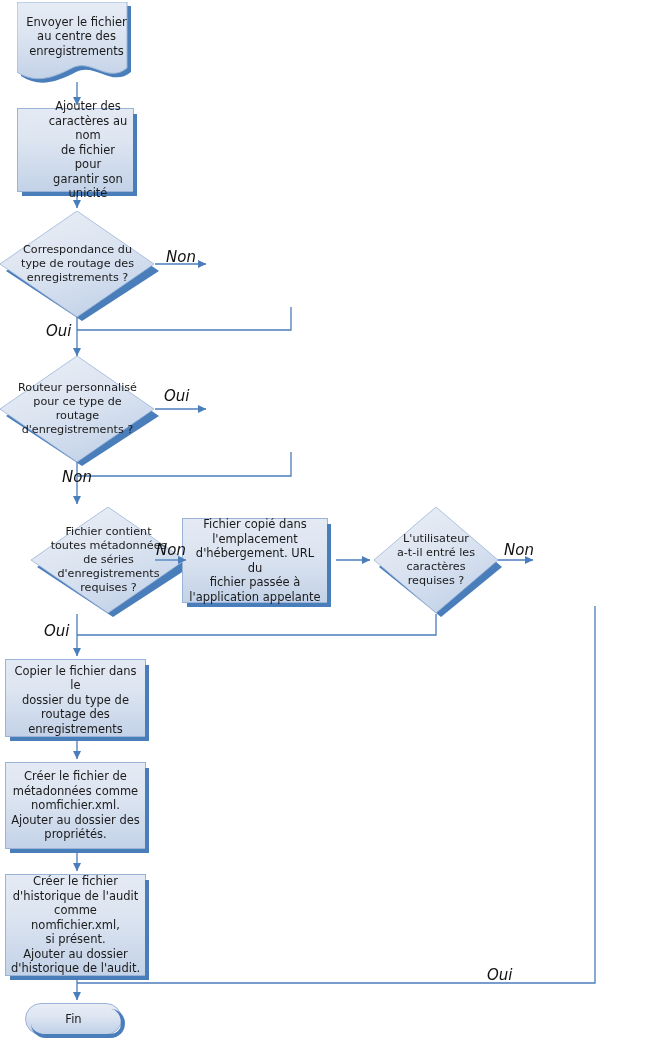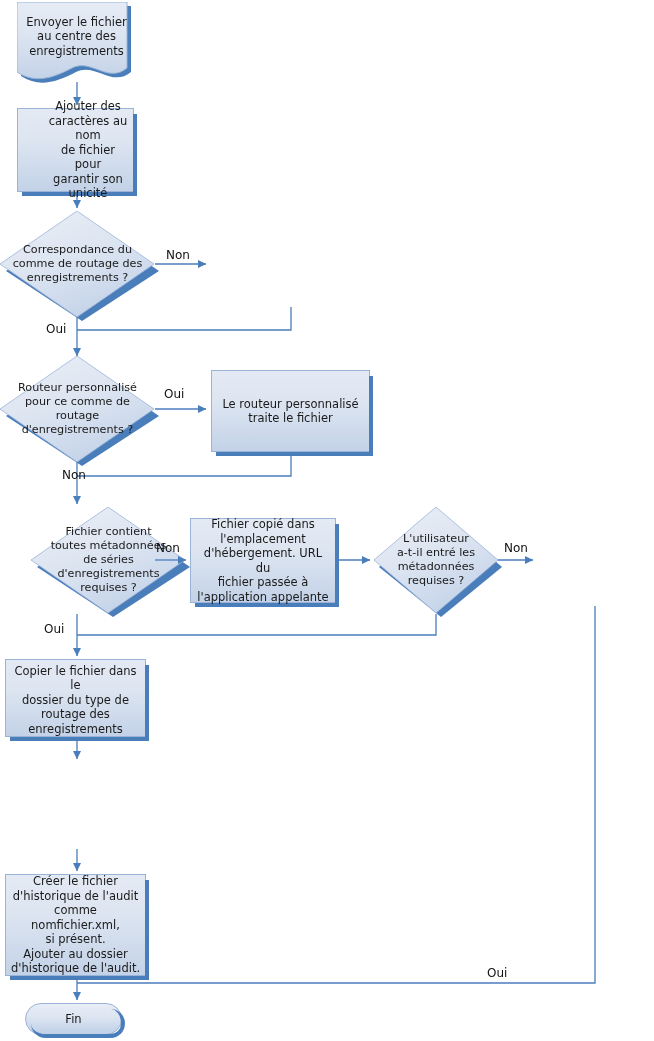--- a/index.html
+++ b/index.html
@@ -101,24 +101,25 @@
   
   #links {
     position: absolute;
     left: 0; top: 0;
     width: 654px; height: 1041px;
     z-index: 2;
     pointer-events: none;
   }
   .elabel {
     position: absolute;
-    font-size: 12px;
+    font-size: 15px;
     color: #111111;
     z-index: 4;
     white-space: nowrap;
+    font-style: italic;
   }
 </style>
 </head>
 <body>
 
 <div id="canvas">
 
   <svg id="links" viewBox="0 0 654 1041" width="654" height="1041">
     <defs>
       <marker id="ah" markerWidth="8" markerHeight="8" refX="6.4" refY="3.2" orient="auto" markerUnits="strokeWidth">
@@ -192,48 +193,44 @@
       <defs>
         <linearGradient id="g_dia1" x1="0.15" y1="0" x2="0.7" y2="1">
           <stop offset="0" stop-color="#e9eef6"></stop>
           <stop offset="0.45" stop-color="#dde5f1"></stop>
           <stop offset="0.8" stop-color="#ccd9ec"></stop>
           <stop offset="1" stop-color="#bfd0e7"></stop>
         </linearGradient>
       </defs>
     </svg>
     <div class="txt" style="width:148px;">Correspondance du
-comme de routage des
+type de routage des
 enregistrements ?</div>
   </div>
 
 
   <div class="node dia" style="left:0px; top:356px; width:155px; height:106px;">
     <svg width="162" height="112" viewBox="0 0 162 112">
       <path d="M82,7 L159,60 L82,110 L6,60 Z" fill="#4a7ebb"></path>
       <path d="M77,0 L154,53 L77,106 L0,53 Z" fill="url(#g_dia2)" stroke="#9ab4d8" stroke-width="0.8"></path>
       <defs>
         <linearGradient id="g_dia2" x1="0.15" y1="0" x2="0.7" y2="1">
           <stop offset="0" stop-color="#e9eef6"></stop>
           <stop offset="0.45" stop-color="#dde5f1"></stop>
           <stop offset="0.8" stop-color="#ccd9ec"></stop>
           <stop offset="1" stop-color="#bfd0e7"></stop>
         </linearGradient>
       </defs>
     </svg>
     <div class="txt" style="width:152px;">Routeur personnalisé
-pour ce comme de
+pour ce type de
 routage
 d'enregistrements ?</div>
   </div>
 
-  <div class="node proc" style="left:211px; top:370px; width:159px; height:82px;">
-    <div class="txt">Le routeur personnalisé
-traite le fichier</div>
-  </div>
 
   <div class="node dia" style="left:0px; top:507px; width:155px; height:106px;margin-left:31px;">
     <svg width="162" height="112" viewBox="0 0 162 112">
       <path d="M82,7 L159,60 L82,110 L6,60 Z" fill="#4a7ebb"></path>
       <path d="M77,0 L154,53 L77,106 L0,53 Z" fill="url(#g_dia3)" stroke="#9ab4d8" stroke-width="0.8"></path>
       <defs>
         <linearGradient id="g_dia3" x1="0.15" y1="0" x2="0.7" y2="1">
           <stop offset="0" stop-color="#e9eef6"></stop>
           <stop offset="0.45" stop-color="#dde5f1"></stop>
           <stop offset="0.8" stop-color="#ccd9ec"></stop>
@@ -241,21 +238,21 @@
         </linearGradient>
       </defs>
     </svg>
     <div class="txt" style="width:152px;">Fichier contient
 toutes métadonnées
 de séries
 d'enregistrements
 requises ?</div>
   </div>
 
-  <div class="node proc" style="left:190px; top:518px; width:146px; height:85px;justify-content:flex-end;">
+  <div class="node proc" style="left:182px; top:518px; width:146px; height:85px;justify-content:flex-end;">
     <div class="txt">Fichier copié dans
 l'emplacement
 d'hébergement. URL du
 fichier passée à
 l'application appelante</div>
   </div>
 
   <div class="node dia" style="left:374px; top:507px; width:124px; height:106px;">
     <svg width="131" height="112" viewBox="0 0 131 112">
       <path d="M67,7 L128,60 L67,110 L5,60 Z" fill="#4a7ebb"></path>
@@ -264,32 +261,39 @@
         <linearGradient id="g_dia4" x1="0.15" y1="0" x2="0.7" y2="1">
           <stop offset="0" stop-color="#e9eef6"></stop>
           <stop offset="0.45" stop-color="#dde5f1"></stop>
           <stop offset="0.8" stop-color="#ccd9ec"></stop>
           <stop offset="1" stop-color="#bfd0e7"></stop>
         </linearGradient>
       </defs>
     </svg>
     <div class="txt" style="width:118px;">L'utilisateur
 a-t-il entré les
-métadonnées
+caractères
 requises ?</div>
   </div>
 
 
   <div class="node proc" style="left:5px; top:659px; width:141px; height:78px;align-items:flex-end;">
     <div class="txt">Copier le fichier dans le
 dossier du type de
 routage des
 enregistrements</div>
   </div>
 
+  <div class="node proc" style="left:5px; top:762px; width:141px; height:87px;">
+    <div class="txt">Créer le fichier de
+métadonnées comme
+nomfichier.xml.
+Ajouter au dossier des
+propriétés.</div>
+  </div>
 
   <div class="node term" style="left:25px; top:1003px; width:97px; height:32px;">
     <div class="txt">Fin</div>
   </div>
 
   <div class="node proc" style="left:5px; top:874px; width:141px; height:102px;">
     <div class="txt">Créer le fichier
 d'historique de l'audit
 comme nomfichier.xml,
 si présent.

